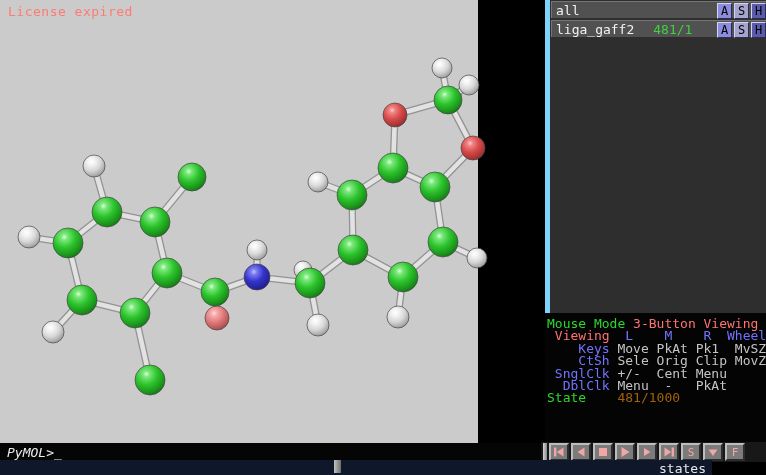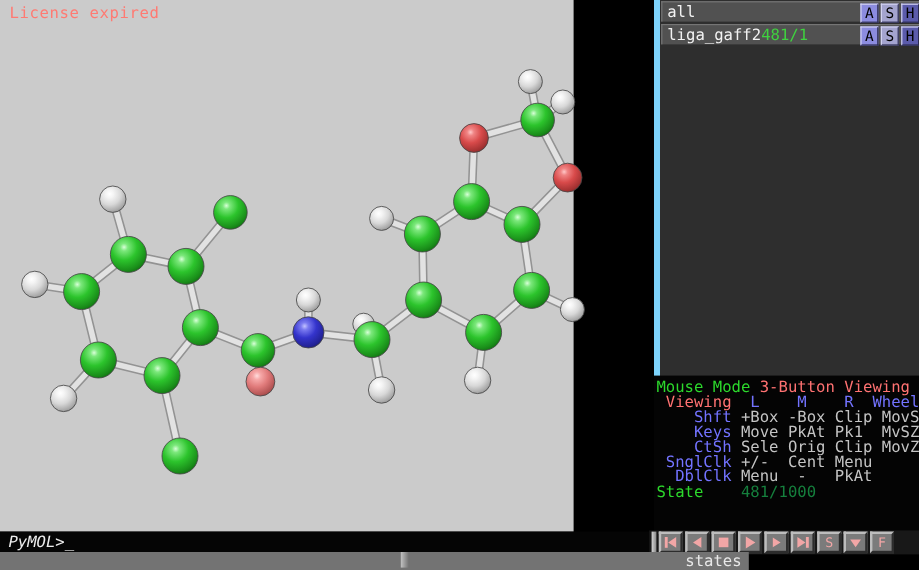--- a/index.html
+++ b/index.html
@@ -26,21 +26,21 @@
     background: #2e2e2e; border-left: 5px solid #7dd3fc;
   }
   #rows { position: absolute; left: 1px; top: 1px; right: 0; }
   .objrow {
     height: 17px; margin-bottom: 2px; background: #515151;
     border-top: 1px solid #757575; border-left: 1px solid #757575;
     display: flex; align-items: center; position: relative;
     cursor: default;
   }
   .objname { color: #f2f2f2; font-size: 13px; margin-left: 4px; white-space: pre; }
-  .objcount { color: #3fd23f; font-size: 13px; margin-left: 0; }
+  .objcount { color: #3fd23f; font-size: 13px; margin-left: 19px; }
   .btns { position: absolute; right: 1px; top: 0; height: 17px; display: flex; gap: 2px; align-items: center; }
   .abtn {
     width: 15px; height: 16px; color: #000; font-size: 12px; line-height: 14px;
     display: flex; align-items: center; justify-content: center;
     border-top: 1px solid #d2d2f2; border-left: 1px solid #d2d2f2;
     border-right: 1px solid #2c2c50; border-bottom: 1px solid #2c2c50;
   }
   .abtn-A { background: #8c8cdf; }
   .abtn-S { background: #a4a4cf; }
   .abtn-H { background: #5b5bab; }
@@ -50,42 +50,42 @@
   
   #mousepanel {
     position: absolute; left: 545px; top: 313px; width: 221px; height: 130px;
     background: #040404; padding: 5px 0 0 2px;
   }
   .mline { white-space: pre; font-size: 13px; line-height: 12.4px; height: 12.4px; }
   .c-green  { color: #2cd82c; }
   .c-salmon { color: #ff7272; }
   .c-blue   { color: #7373ff; text-align: right; }
   .c-gray   { color: #c4c4c4; }
-  .c-white  { color: #15803d; }
+  .c-white  { color: #a16207; }
 
   
   #cmdband { position: absolute; left: 0; top: 443px; width: 766px; height: 17px; background: #050505; font-style: italic; }
   #prompt { position: absolute; left: 7px; top: 2px; font-size: 13px; color: #ececec; white-space: pre; }
 
   
   #playband { position: absolute; left: 541px; top: 442px; width: 225px; height: 20px; background: #181818; }
   #playsliver { position: absolute; left: 2px; top: 1px; width: 4px; height: 18px;
     background: linear-gradient(to right, #d6d6d6, #878787); }
   #pbuttons { position: absolute; left: 8px; top: 1px; display: flex; gap: 2px; }
   .pbtn {
     width: 20px; height: 18px; background: #7b7b7b;
     border-top: 2px solid #bdbdbd; border-left: 2px solid #bdbdbd;
     border-right: 2px solid #2c2c2c; border-bottom: 2px solid #2c2c2c;
     display: flex; align-items: center; justify-content: center;
     color: #f2a6a6; font-size: 11px; line-height: 11px;
   }
   .pbtn svg { display: block; }
 
   
-  #bottomstrip { position: absolute; left: 0; top: 460px; width: 624px; height: 15px; background: #737373; }
+  #bottomstrip { position: absolute; left: 0; top: 460px; width: 712px; height: 15px; background: #0f172a; }
   #scrollhandle { position: absolute; left: 334px; top: 0; width: 7px; height: 13px;
     background: linear-gradient(to right, #c2c2c2, #6e6e6e); }
   #stateslabel { position: absolute; right: 6px; top: 1px; font-size: 13px; color: #e8e8e8; }
 </style>
 </head>
 <body>
 
 <div id="viewport">
   <svg id="mol" width="545" height="443" viewBox="0 0 545 443">
     <defs>
@@ -257,21 +257,20 @@
           <div class="abtn abtn-L">L</div>
           <div class="abtn abtn-C">C</div>
         </div>
       </div>
     </div>
 </div>
 
 <div id="mousepanel">
     <div class="mline"><span class="c-green">Mouse Mode</span><span class="c-salmon"> 3-Button Viewing</span></div>
     <div class="mline"><span class="c-salmon"> Viewing</span><span class="c-blue">  L    M    R  Wheel</span></div>
-    <div class="mline"><span class="c-blue">    Shft</span><span class="c-gray"> +Box -Box Clip MovS</span></div>
     <div class="mline"><span class="c-blue">    Keys</span><span class="c-gray"> Move PkAt Pk1  MvSZ</span></div>
     <div class="mline"><span class="c-blue">    CtSh</span><span class="c-gray"> Sele Orig Clip MovZ</span></div>
     <div class="mline"><span class="c-blue"> SnglClk</span><span class="c-gray"> +/-  Cent Menu</span></div>
     <div class="mline"><span class="c-blue">  DblClk</span><span class="c-gray"> Menu  -   PkAt</span></div>
     <div class="mline"><span class="c-green">State</span><span class="c-white">    481/1000</span></div>
   </div>
 
 <div id="cmdband">
   <div id="prompt"><span>PyMOL&gt;</span><span>_</span></div>
 </div>

